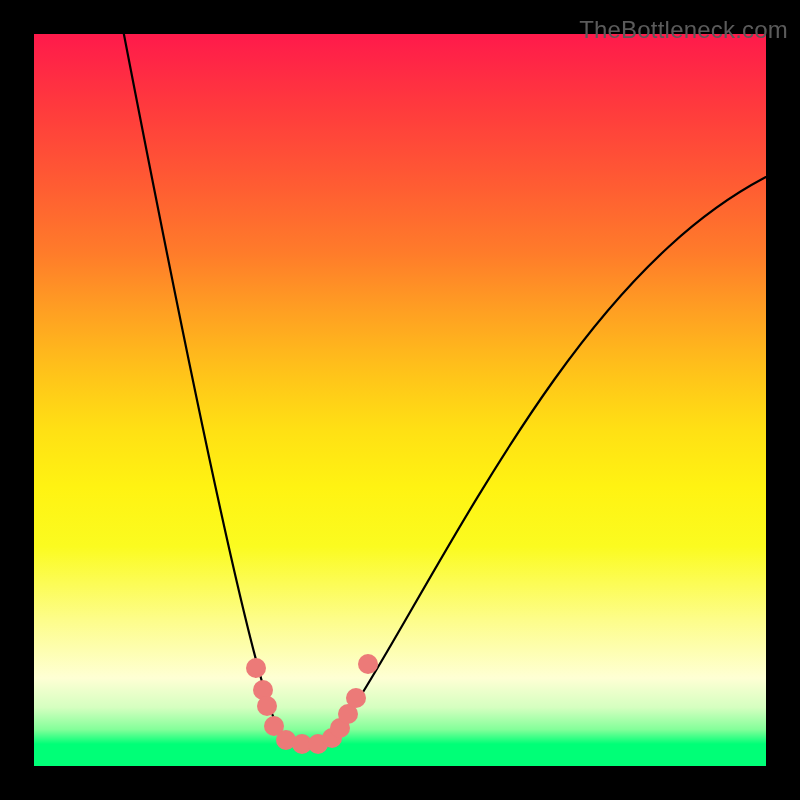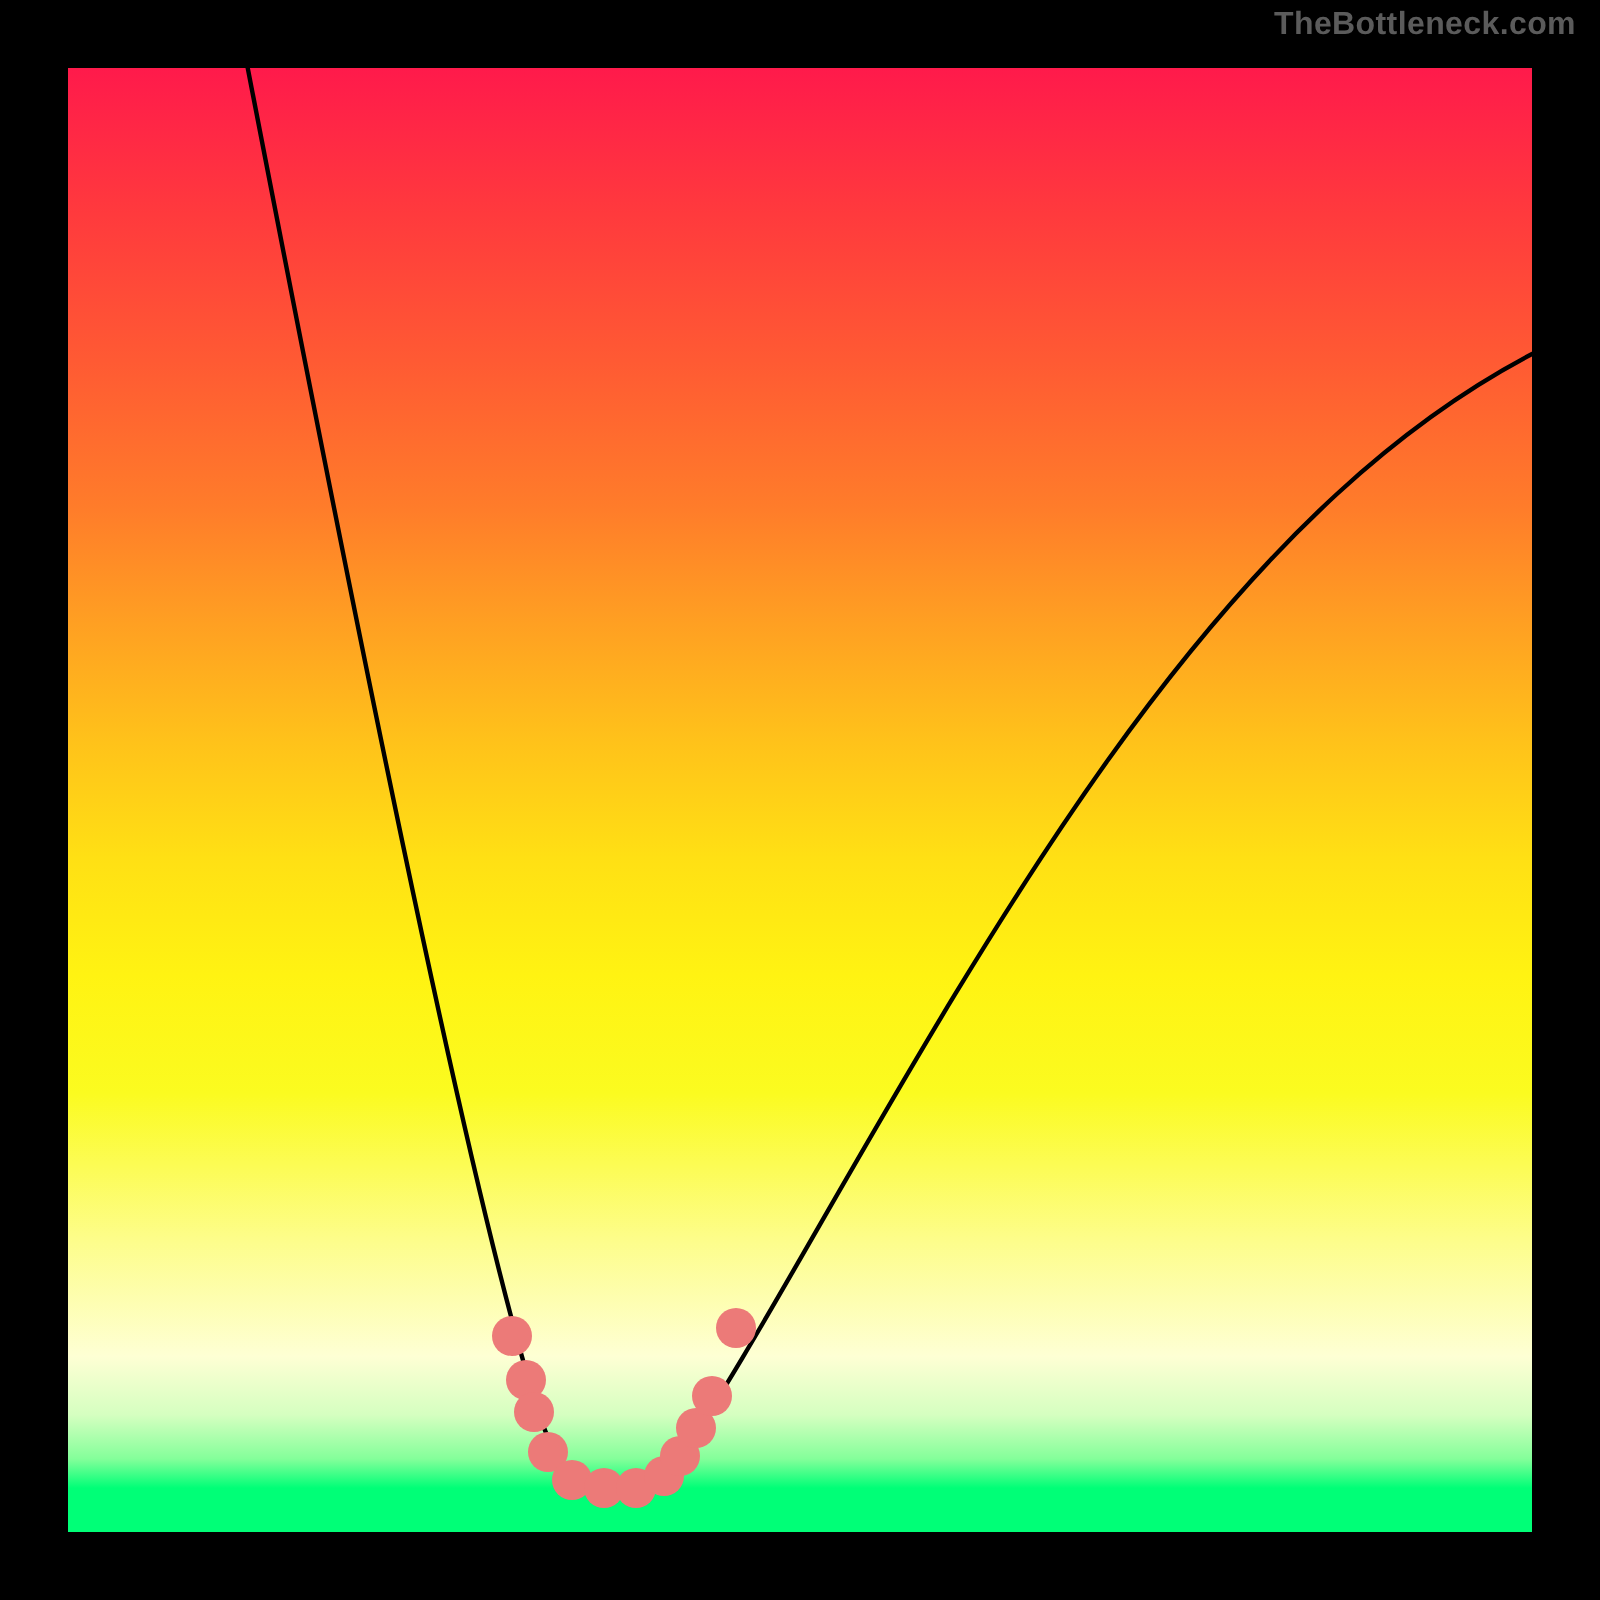--- a/index.html
+++ b/index.html
@@ -12,25 +12,25 @@
     font-family: Arial, Helvetica, sans-serif;
   }
   .frame {
     position: relative;
     width: 800px;
     height: 800px;
     background: #000;
   }
   .watermark {
     position: absolute;
-    top: 4px;
+    top: 16px;
     right: 12px;
     color: #5b5b5b;
-    font-size: 16px;
-    font-weight: 700;
+    font-size: 24px;
+    font-weight: 400;
     letter-spacing: 0.2px;
     z-index: 30;
   }
   .plot-area {
     position: absolute;
     left: 34px;
     top: 34px;
     width: 732px;
     height: 732px;
     overflow: hidden;

